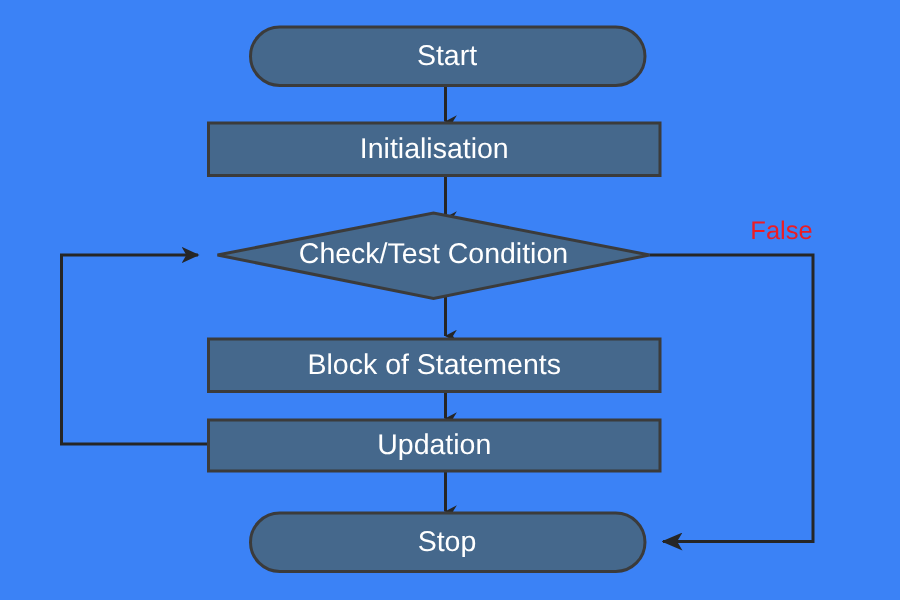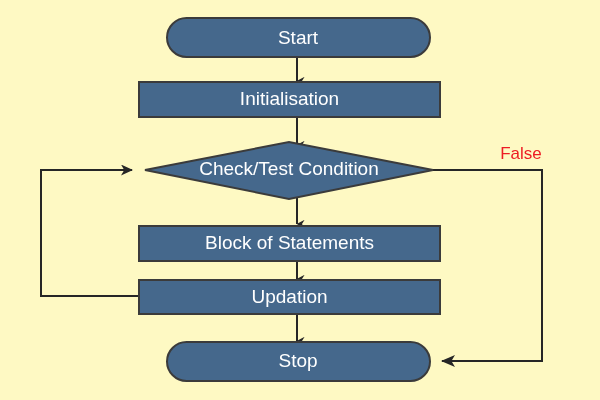--- a/index.html
+++ b/index.html
@@ -10,21 +10,21 @@
   body {
     width: 600px;
     height: 400px;
     font-family: "Liberation Sans", sans-serif;
     overflow: hidden;
   }
   #flowchart-canvas {
     position: relative;
     width: 600px;
     height: 400px;
-    background: #fef9c3;
+    background: #3b82f6;
   }
   svg.diagram {
     position: absolute;
     top: 0;
     left: 0;
     width: 600px;
     height: 400px;
   }
   .node-label {
     fill: #ffffff;

